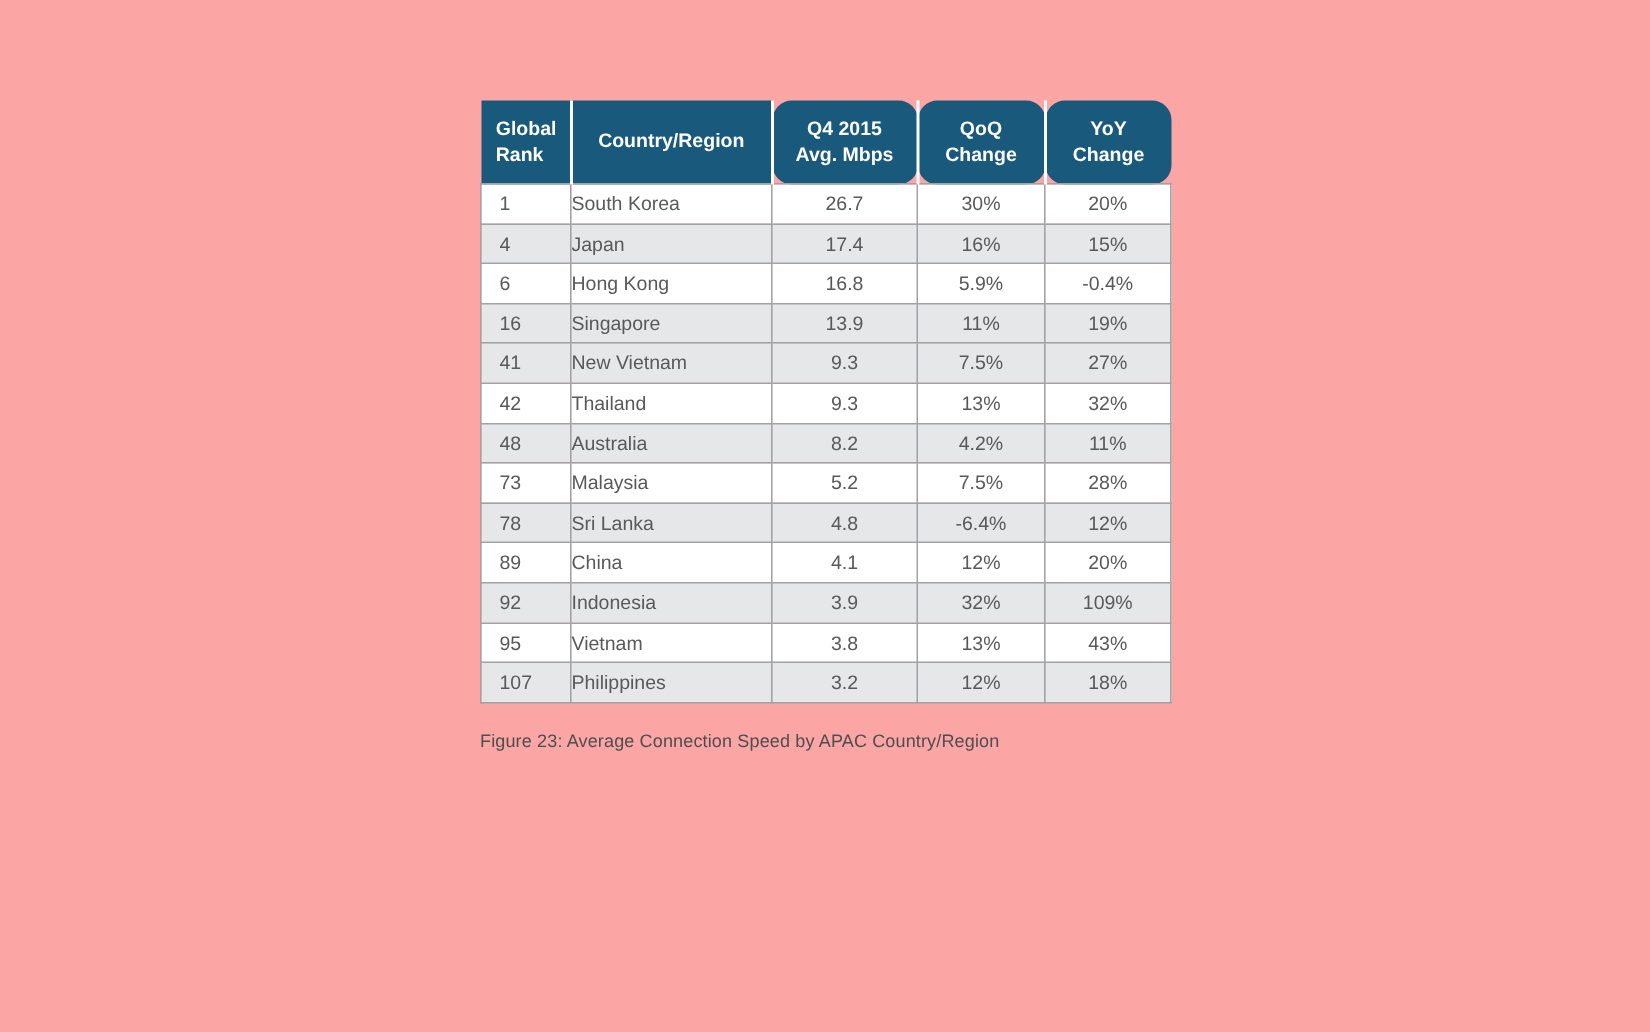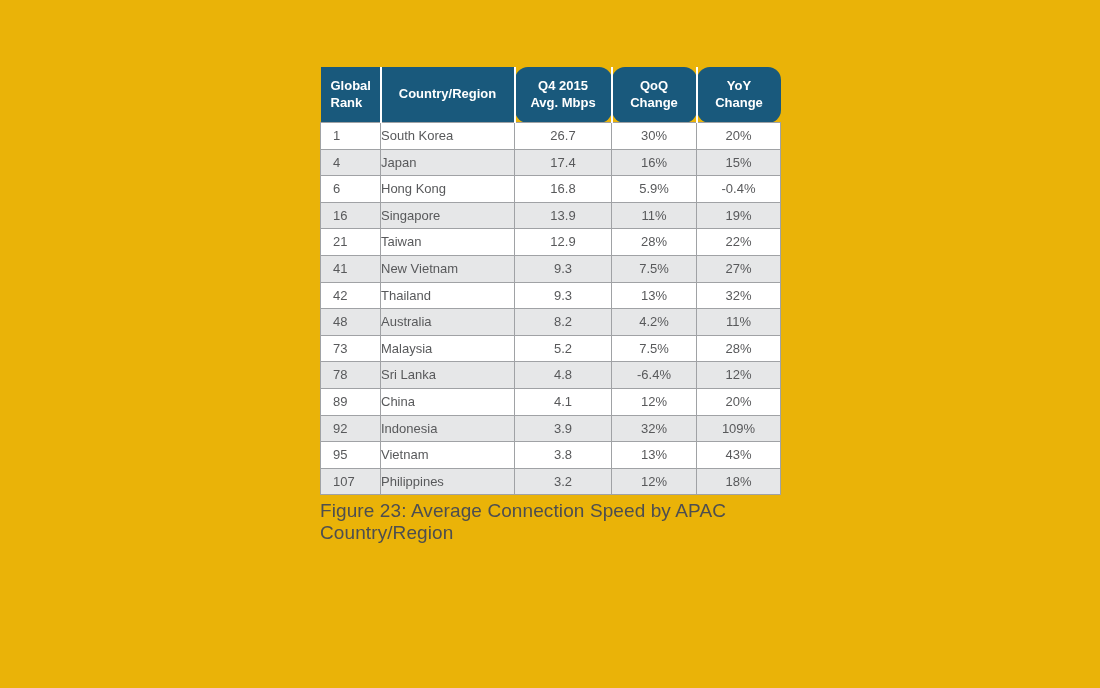--- a/index.html
+++ b/index.html
@@ -5,21 +5,21 @@
   html, body {
     margin: 0;
     padding: 0;
     background: #ffffff;
     font-family: "Liberation Sans", sans-serif;
   }
   .canvas {
     position: relative;
     width: 1100px;
     height: 688px;
-    background: #eab308;
+    background: #fca5a5;
     overflow: hidden;
   }
   .figure-wrap {
     position: absolute;
     left: 320px;
     top: 67px;
     width: 460px;
   }
   table.apac-table {
     border-collapse: collapse;
@@ -62,22 +62,22 @@
     line-height: 25.6px;
   }
   tbody tr.alt td { background: #e6e7e8; }
   tbody td.col-rank    { text-align: left; padding-left: 12px; }
   tbody td.col-country { text-align: left; padding-left: 0; }
   tbody td.col-mbps,
   tbody td.col-qoq,
   tbody td.col-yoy     { text-align: center; }
 
   .figure-caption {
-    margin-top: 5px;
-    font-size: 19px;
+    margin-top: 18px;
+    font-size: 12px;
     color: #4d4e50;
     letter-spacing: 0.1px;
   }
 </style>
 </head>
 <body>
 
 <div class="canvas">
   <div class="figure-wrap">
     <table class="apac-table">
@@ -123,27 +123,20 @@
             <td class="col-qoq">5.9%</td>
             <td class="col-yoy">-0.4%</td>
           </tr>
           <tr class="alt">
             <td class="col-rank">16</td>
             <td class="col-country">Singapore</td>
             <td class="col-mbps">13.9</td>
             <td class="col-qoq">11%</td>
             <td class="col-yoy">19%</td>
           </tr>
-          <tr>
-            <td class="col-rank">21</td>
-            <td class="col-country">Taiwan</td>
-            <td class="col-mbps">12.9</td>
-            <td class="col-qoq">28%</td>
-            <td class="col-yoy">22%</td>
-          </tr>
           <tr class="alt">
             <td class="col-rank">41</td>
             <td class="col-country">New Vietnam</td>
             <td class="col-mbps">9.3</td>
             <td class="col-qoq">7.5%</td>
             <td class="col-yoy">27%</td>
           </tr>
           <tr>
             <td class="col-rank">42</td>
             <td class="col-country">Thailand</td>

